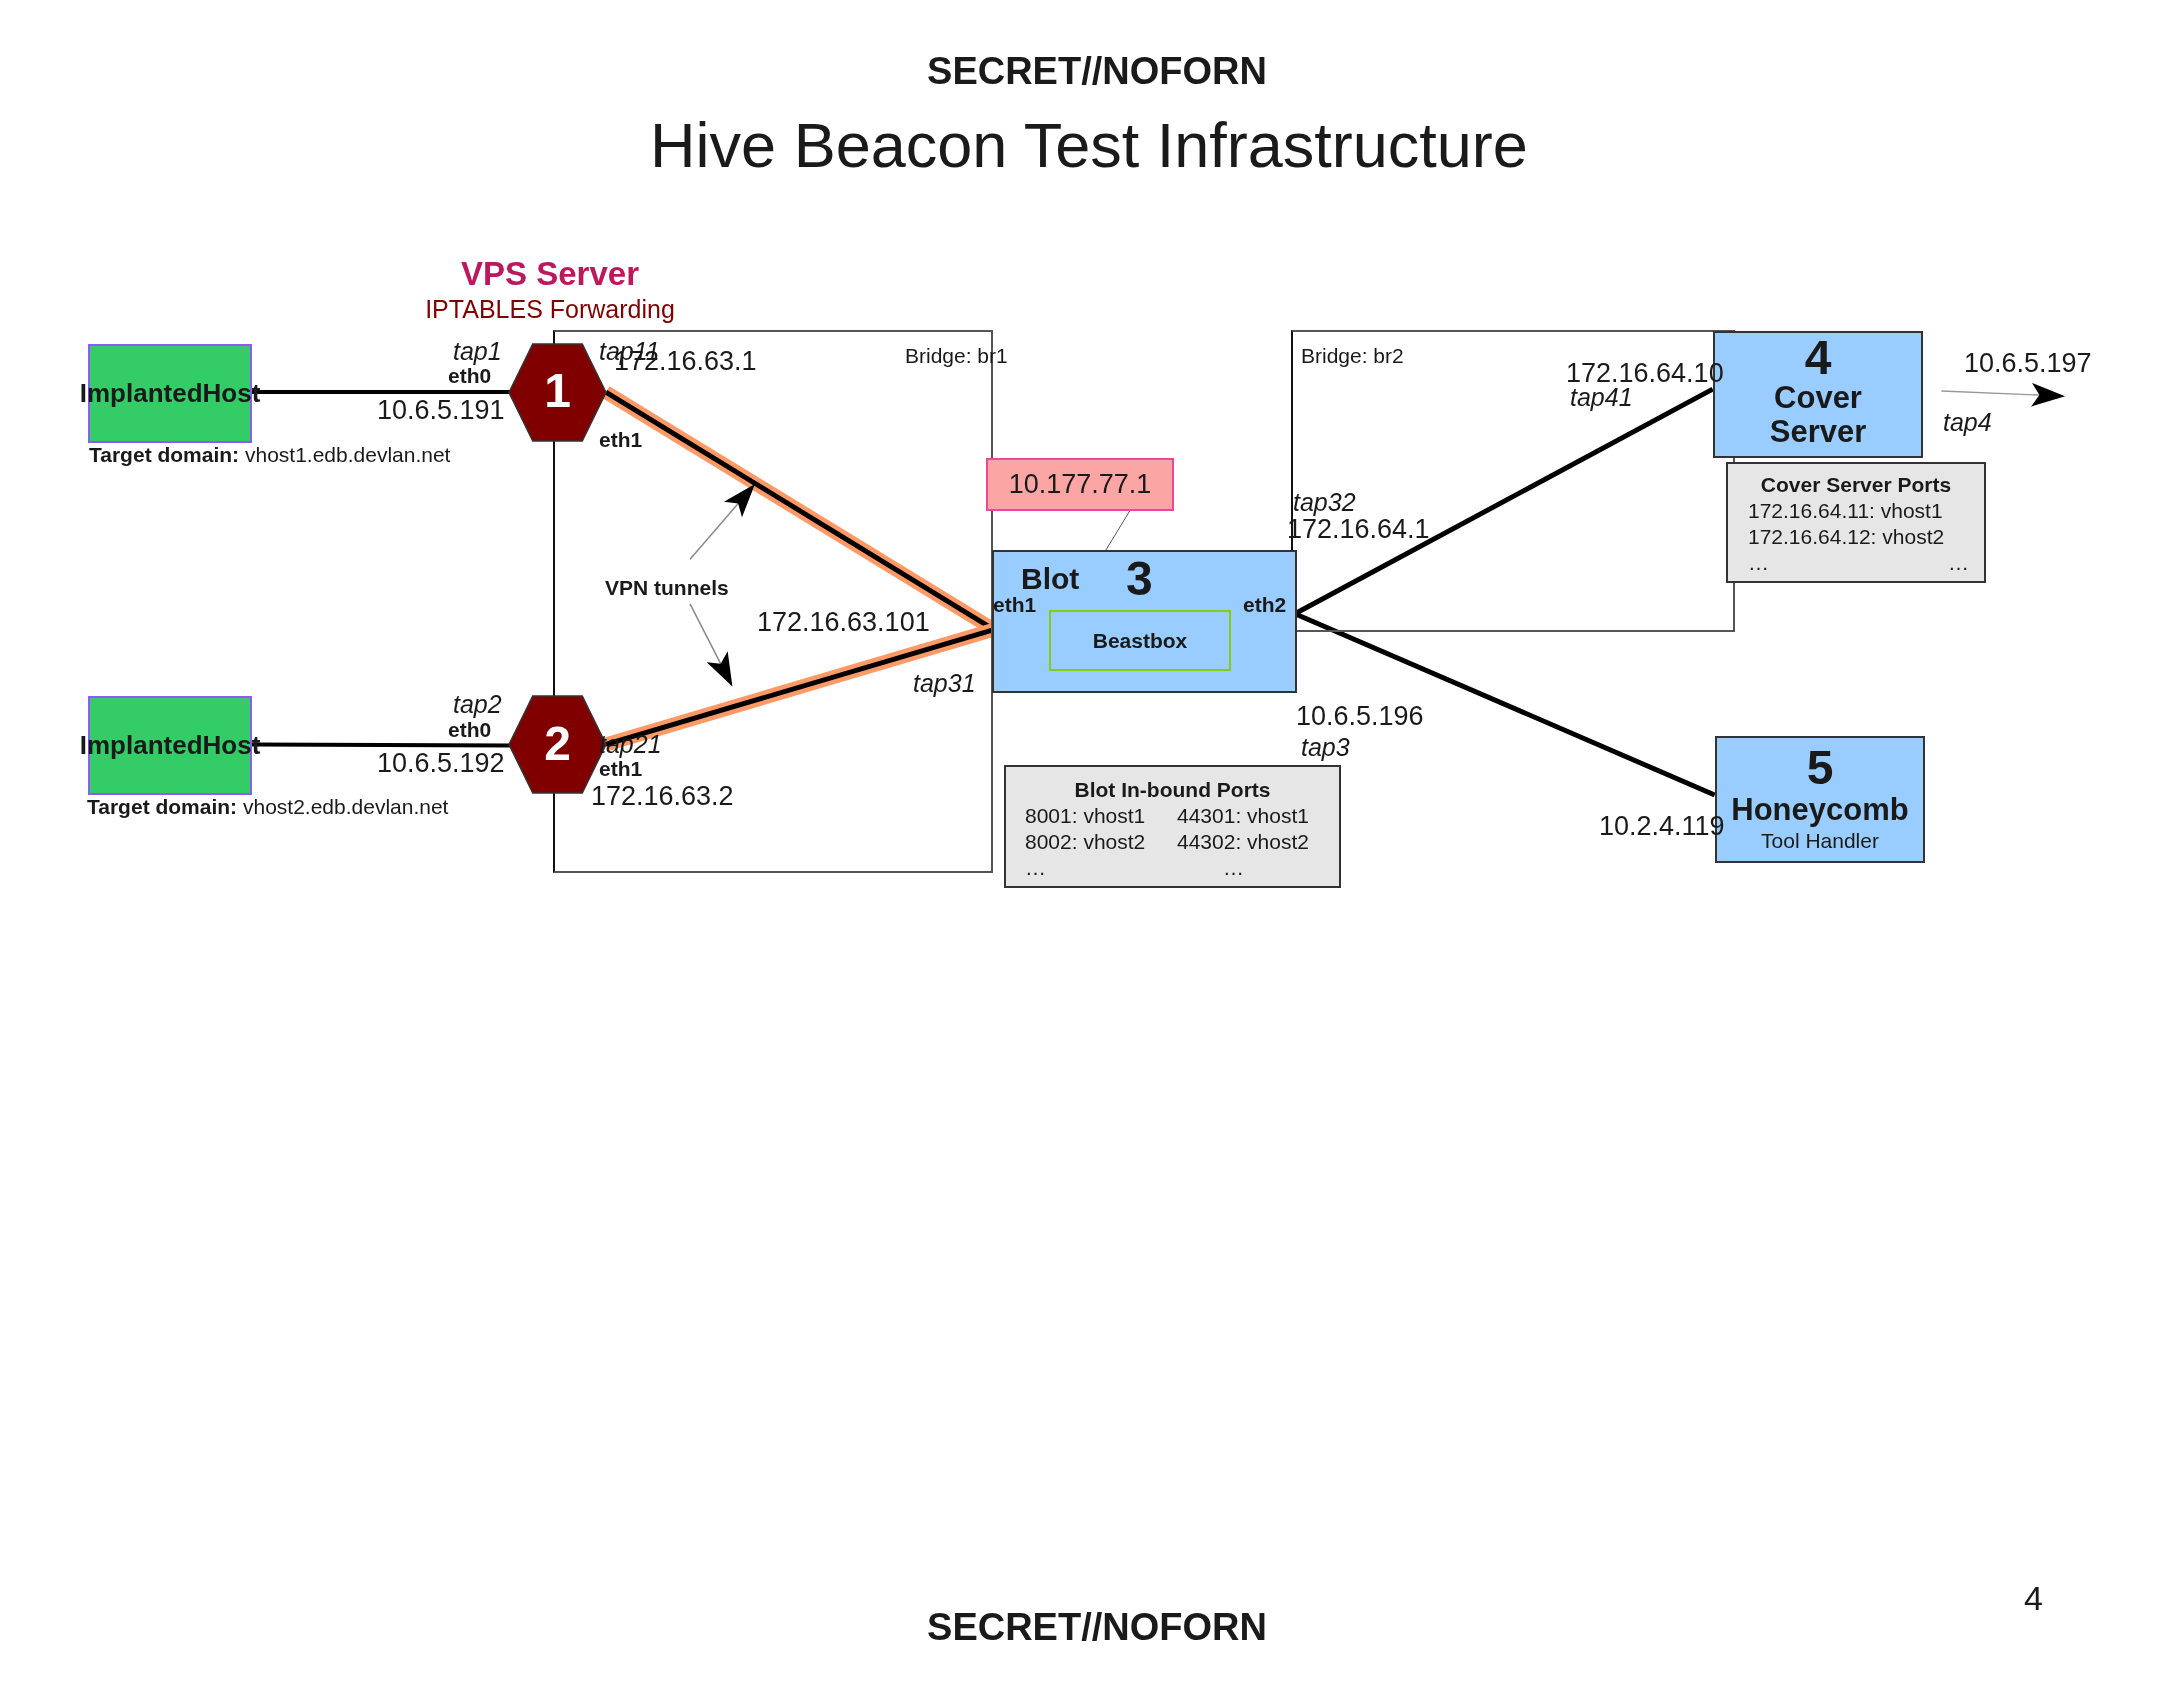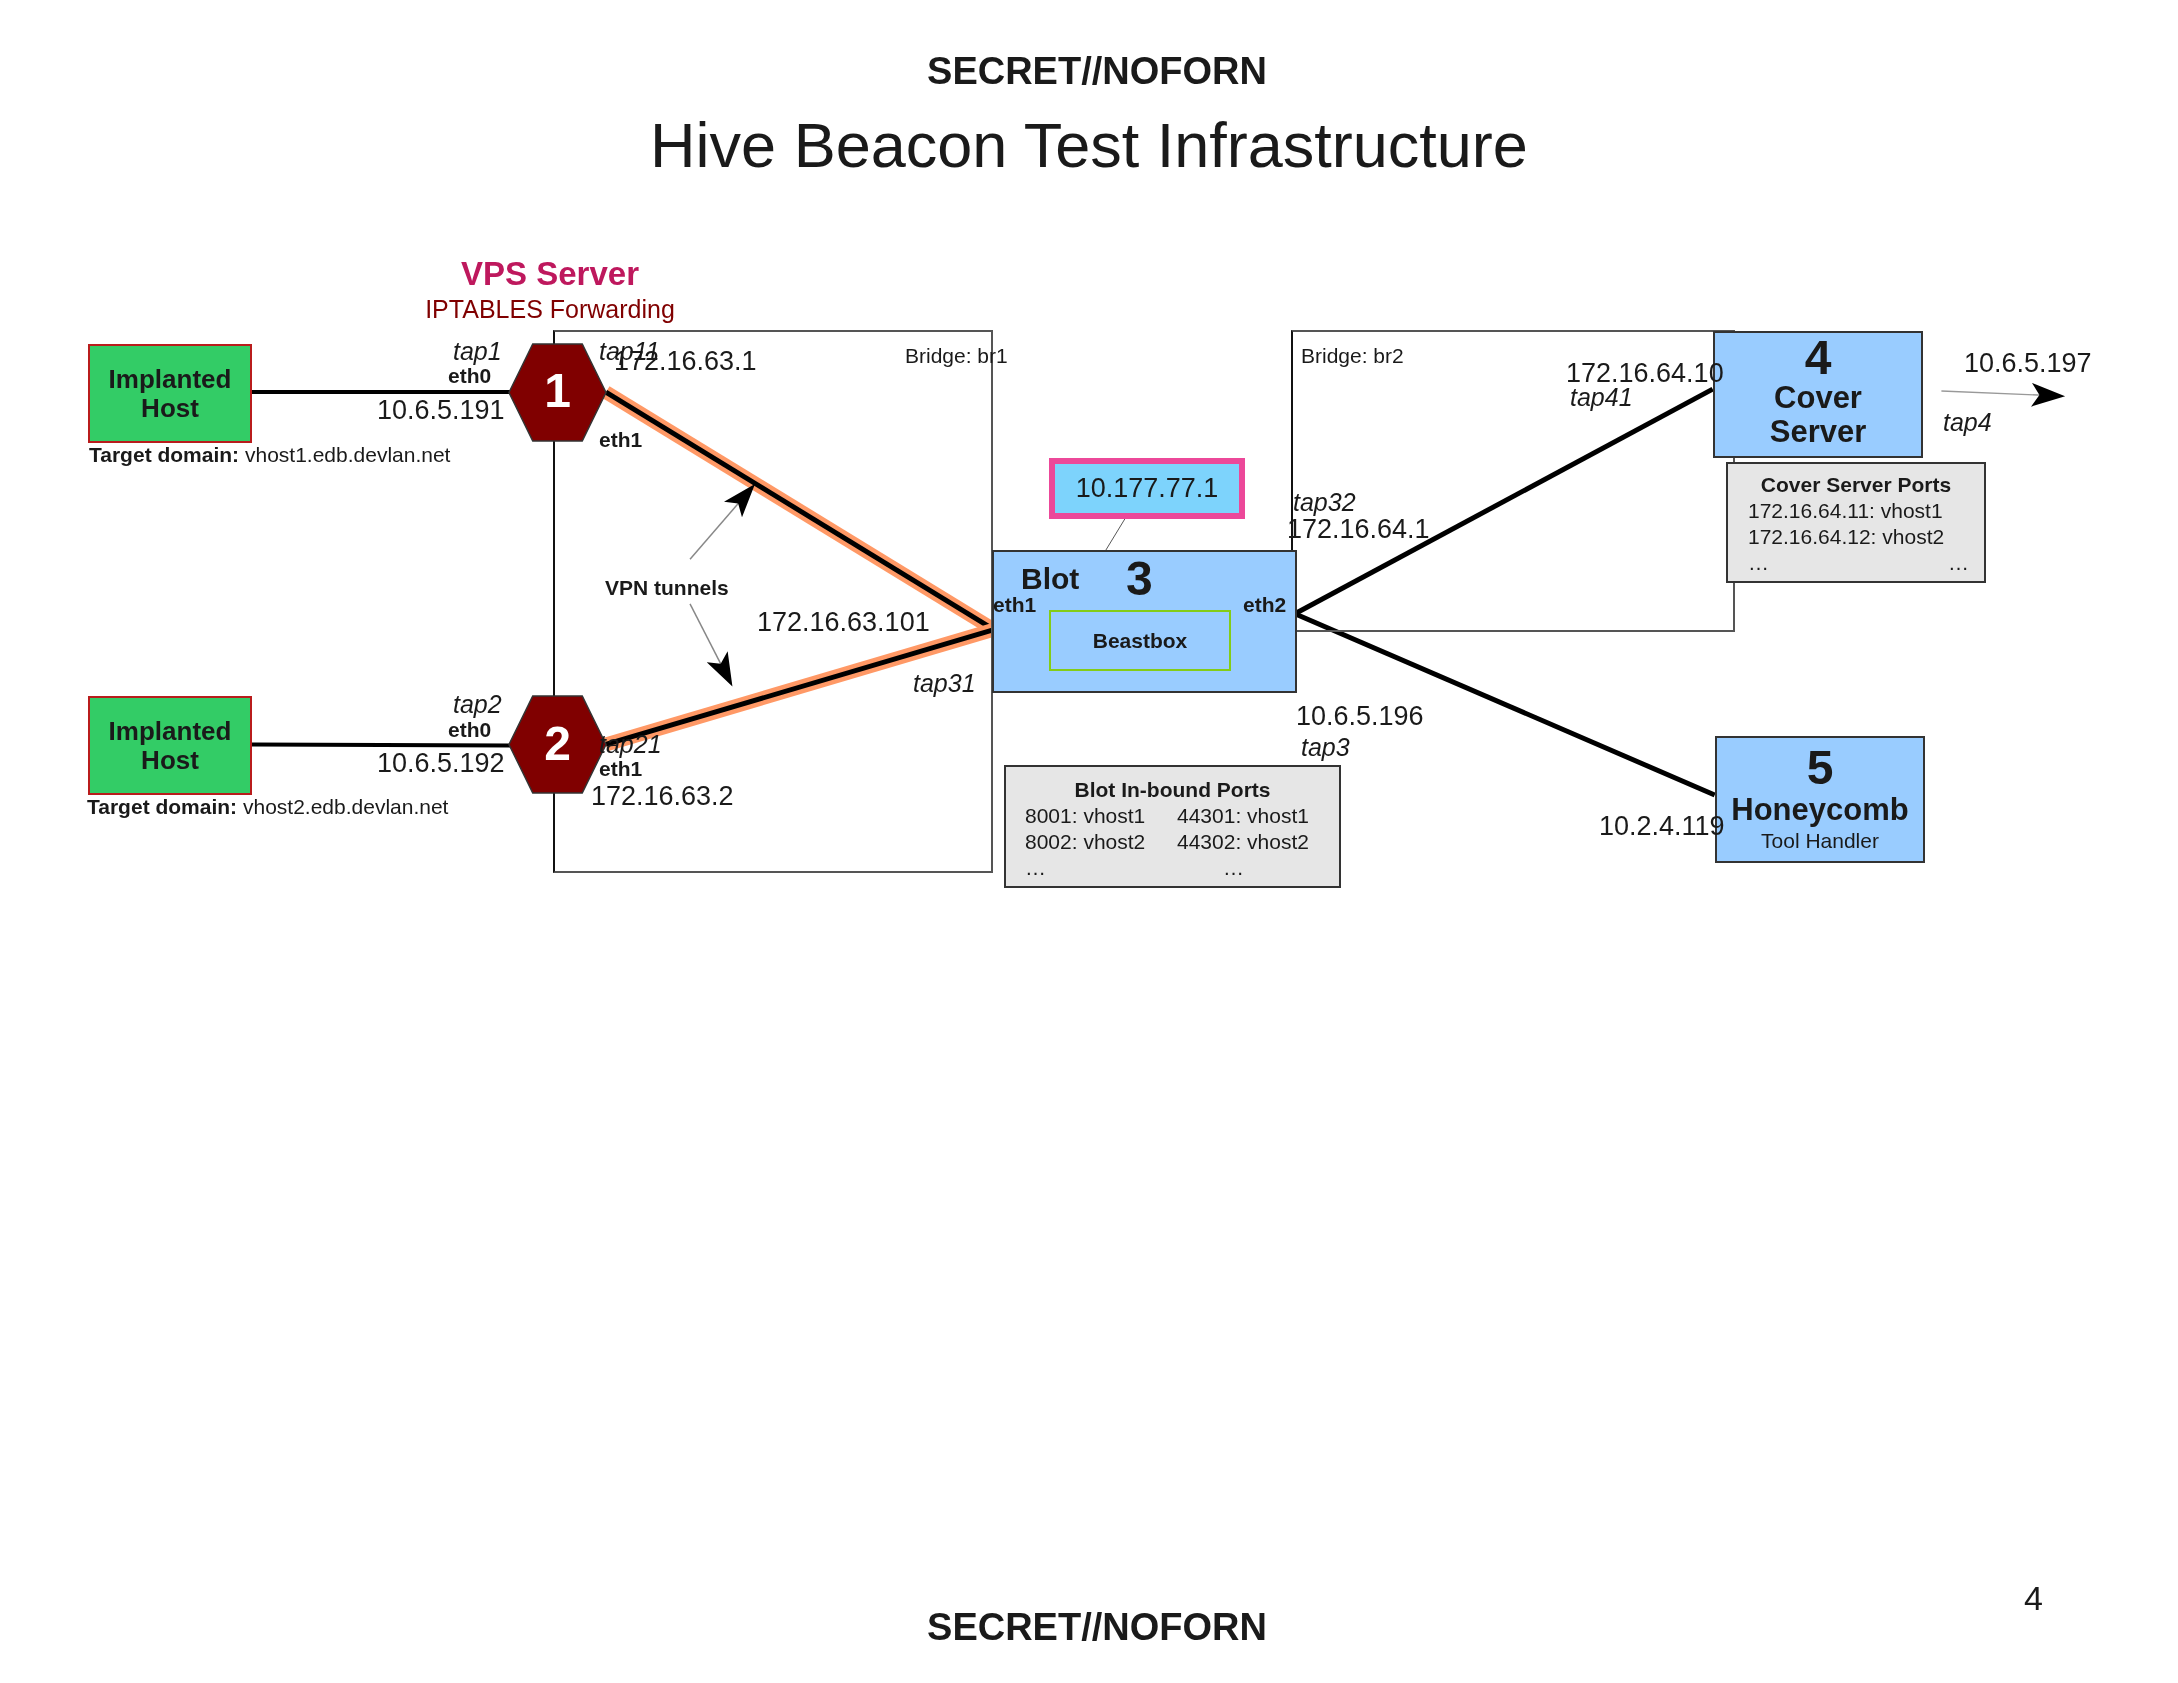--- a/index.html
+++ b/index.html
@@ -4,21 +4,21 @@
 <style>
   html, body { margin:0; padding:0; background:#ffffff; }
   body { width:2178px; height:1683px; position:relative; overflow:hidden;
          font-family:"Liberation Sans", sans-serif; color:#1a1a1a; }
   .abs { position:absolute; }
   .center { text-align:center; }
   .classif { font-weight:bold; font-size:38px; left:8px; width:2178px; text-align:center; }
   .title { font-size:63px; left:0; width:2178px; text-align:center; top:109px; }
   .vps-title { color:#be185d; font-weight:bold; font-size:33px; left:376px; width:348px; text-align:center; top:255px; }
   .vps-sub { color:#800000; font-size:25px; left:376px; width:348px; text-align:center; top:295px; }
-  .green-box { background:#33cc66; border:2px solid #b91c1c; display:flex; flex-direction:column;
+  .green-box { background:#33cc66; border:2px solid #8b5cf6; display:flex; flex-direction:row;
                align-items:center; justify-content:center; font-weight:bold; font-size:26px; line-height:29px; }
   .blue-box { background:#99ccff; border:2px solid #333; }
   .gray-box { background:#e6e6e6; border:2px solid #333; font-size:21px; line-height:26px; }
   .bridge { border:2px solid #555; border-left-color:#111; background:transparent; }
   .lbl { font-size:27px; white-space:nowrap; }
   .lbl-sm { font-size:21px; white-space:nowrap; }
   .bold { font-weight:bold; }
   .ital { font-style:italic; }
   .hex-num { color:#ffffff; font-weight:bold; font-size:48px; text-align:center; width:99px; }
   svg.lines { position:absolute; left:0; top:0; }
@@ -110,21 +110,21 @@
 </svg>
 <div class="abs hex-num" style="left:508px; top:716px;">2</div>
 <div class="abs lbl ital" style="left:599px; top:730px; font-size:25px;">tap21</div>
 <div class="abs lbl-sm bold" style="left:599px; top:757px;">eth1</div>
 <div class="abs lbl" style="left:591px; top:781px;">172.16.63.2</div>
 
 <div class="abs lbl-sm bold" style="left:605px; top:576px;">VPN tunnels</div>
 <div class="abs lbl" style="left:757px; top:607px;">172.16.63.101</div>
 <div class="abs lbl ital" style="left:913px; top:669px; font-size:25px;">tap31</div>
 
-<div class="abs center" style="left:1049px; top:458px; width:184px; height:49px; border:6px solid #ec4899; background:#7dd3fc; font-size:27px; line-height:49px;">10.177.77.1</div>
+<div class="abs center" style="left:986px; top:458px; width:184px; height:49px; border:2px solid #ec4899; background:#fca5a5; font-size:27px; line-height:49px;">10.177.77.1</div>
 
 <div class="abs blue-box" style="left:992px; top:550px; width:301px; height:139px;"></div>
 <div class="abs bold" style="left:1021px; top:562px; font-size:30px;">Blot</div>
 <div class="abs bold" style="left:1126px; top:551px; font-size:48px;">3</div>
 <div class="abs lbl-sm bold" style="left:993px; top:593px;">eth1</div>
 <div class="abs lbl-sm bold" style="left:1243px; top:593px;">eth2</div>
 <div class="abs center bold" style="left:1049px; top:610px; width:178px; height:57px; border:2px solid #84cc16; font-size:21px; line-height:57px;">Beastbox</div>
 
 <div class="abs lbl ital" style="left:1293px; top:488px; font-size:25px;">tap32</div>
 <div class="abs lbl" style="left:1287px; top:514px;">172.16.64.1</div>

